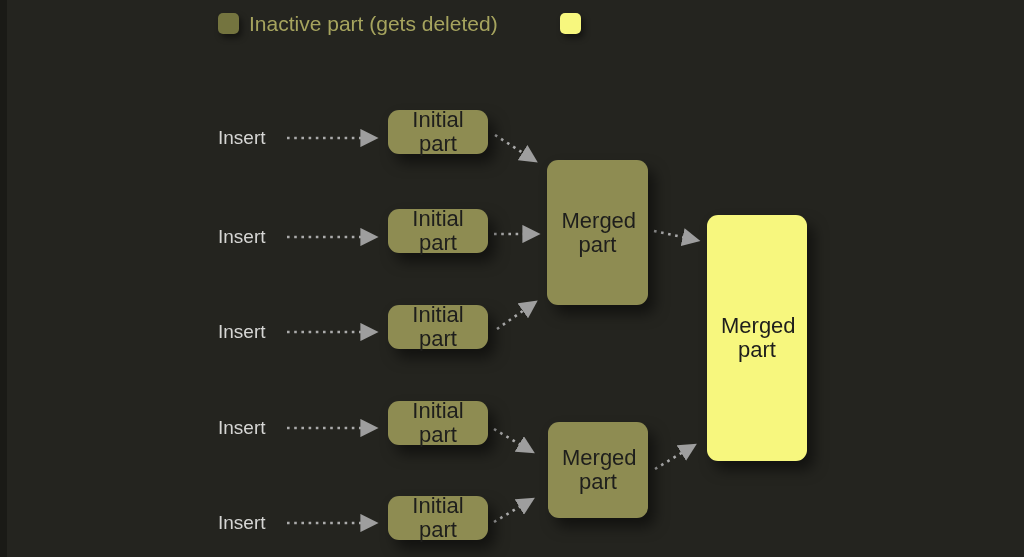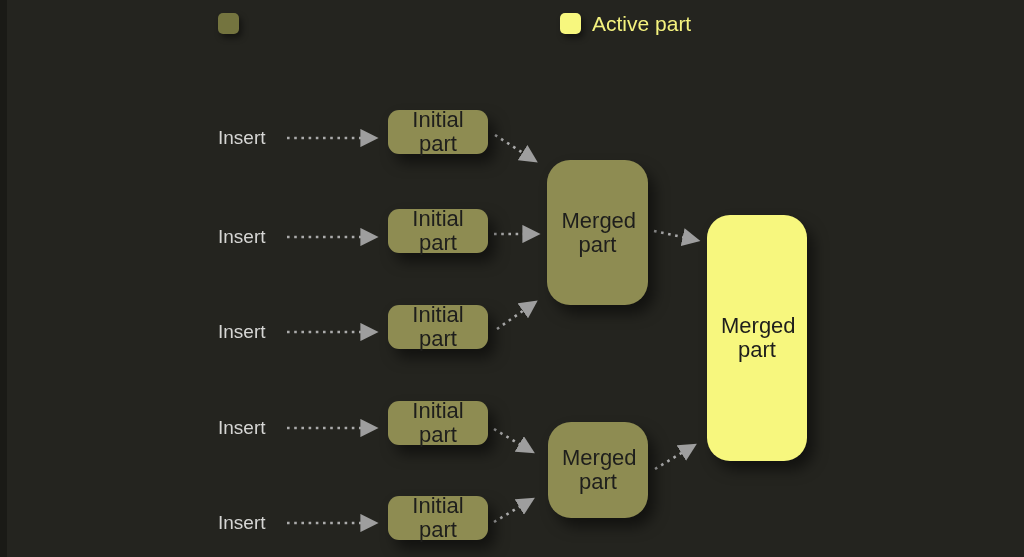--- a/index.html
+++ b/index.html
@@ -68,21 +68,21 @@
   
   .node {
     position: absolute;
     display: flex;
     align-items: center;
     justify-content: center;
     text-align: center;
     color: var(--box-text);
     font-size: 22px;
     line-height: 24px;
-    border-radius: 23px;
+    border-radius: 11px;
     box-shadow: 7px 9px 14px rgba(0,0,0,0.5);
     background: var(--inactive-fill);
   }
   .node .lbl { width: 72px; }
   .node.initial { left: 388px; width: 100px; height: 44px; border-radius: 11px; }
   .node.merged-1 { left: 547px; top: 160px; width: 101px; height: 145px; }
   .node.merged-2 { left: 548px; top: 422px; width: 100px; height: 96px; }
   .node.merged-final {
     left: 707px; top: 215px; width: 100px; height: 246px;
     background: var(--active-fill);
@@ -110,22 +110,22 @@
       <line x1="494" y1="234" x2="536" y2="234" marker-end="url(#ah)"></line>
       <line x1="497" y1="329" x2="534" y2="303" marker-end="url(#ah)"></line>
       <line x1="654" y1="231" x2="696" y2="240" marker-end="url(#ah)"></line>
       <line x1="494" y1="429" x2="531" y2="451" marker-end="url(#ah)"></line>
       <line x1="494" y1="522" x2="531" y2="500" marker-end="url(#ah)"></line>
       <line x1="655" y1="469" x2="693" y2="446" marker-end="url(#ah)"></line>
     </g>
   </svg>
 
   <div class="legend-swatch inactive"></div>
+  <div class="legend-label inactive">Inactive part (gets deleted)</div>
   <div class="legend-swatch active"></div>
-  <div class="legend-label active">Active part</div>
 
   <div class="insert-label" style="top:123px">Insert</div>
   <div class="insert-label" style="top:222px">Insert</div>
   <div class="insert-label" style="top:317px">Insert</div>
   <div class="insert-label" style="top:413px">Insert</div>
   <div class="insert-label" style="top:508px">Insert</div>
 
   <div class="node initial" style="top:110px">
     <div class="lbl">Initial part</div>
   </div>

